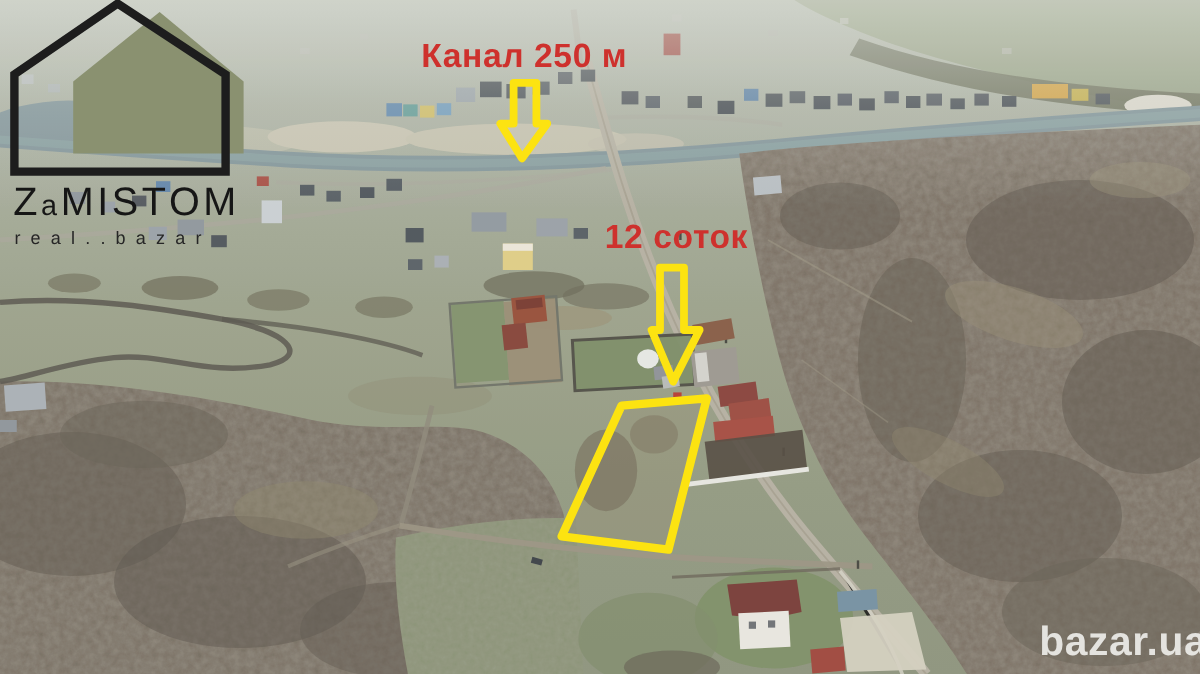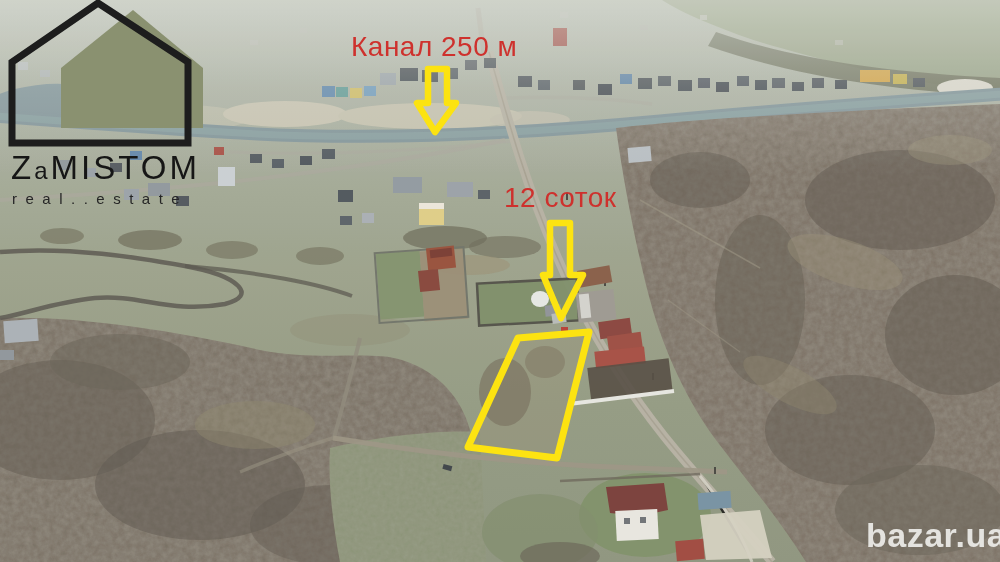--- a/index.html
+++ b/index.html
@@ -5,21 +5,21 @@
   html,body{margin:0;padding:0;background:#222;}
   .stage{
     position:relative;width:1000px;height:562px;overflow:hidden;
     background:#9aa08c;
     font-family:"Liberation Sans","DejaVu Sans",sans-serif;
   }
   .scene{position:absolute;left:0;top:0;width:1000px;height:562px;
     filter:blur(.45px) saturate(.92);}
   
   .red-label{
-    position:absolute;color:#ce312d;font-weight:400;font-size:28px;
+    position:absolute;color:#ce312d;font-weight:700;font-size:28px;
     letter-spacing:.5px;white-space:nowrap;line-height:1;
   }
   .canal-label{left:351px;top:33px;}
   .area-label{left:504px;top:184px;}
   
   .watermark{
     position:absolute;left:866px;top:518px;font-size:34px;line-height:1;
     color:#f0f0ed;opacity:.9;letter-spacing:.5px;font-weight:bold;
   }
   
@@ -265,17 +265,17 @@
 
   <div class="red-label canal-label">Канал 250 м</div>
   <div class="red-label area-label">12 соток</div>
 
   <div class="logo">
     <svg width="240" height="150" viewBox="0 0 240 150">
       <path d="M61,68 L133,10 L203,68 L203,128 L61,128 Z" fill="#8a9170"></path>
       <path d="M12,143 L12,62 L98,3 L188,62 L188,143 Z" fill="none" stroke-width="7" stroke="#1d1d1d"></path>
     </svg>
     <div class="brand"><span>Z</span><span class="small-a">a</span><span>MISTOM</span></div>
-    <div class="tagline">real..estate</div>
+    <div class="tagline">real..bazar</div>
   </div>
 
   <div class="watermark">bazar.ua</div>
 </div>
 
 </body></html>

